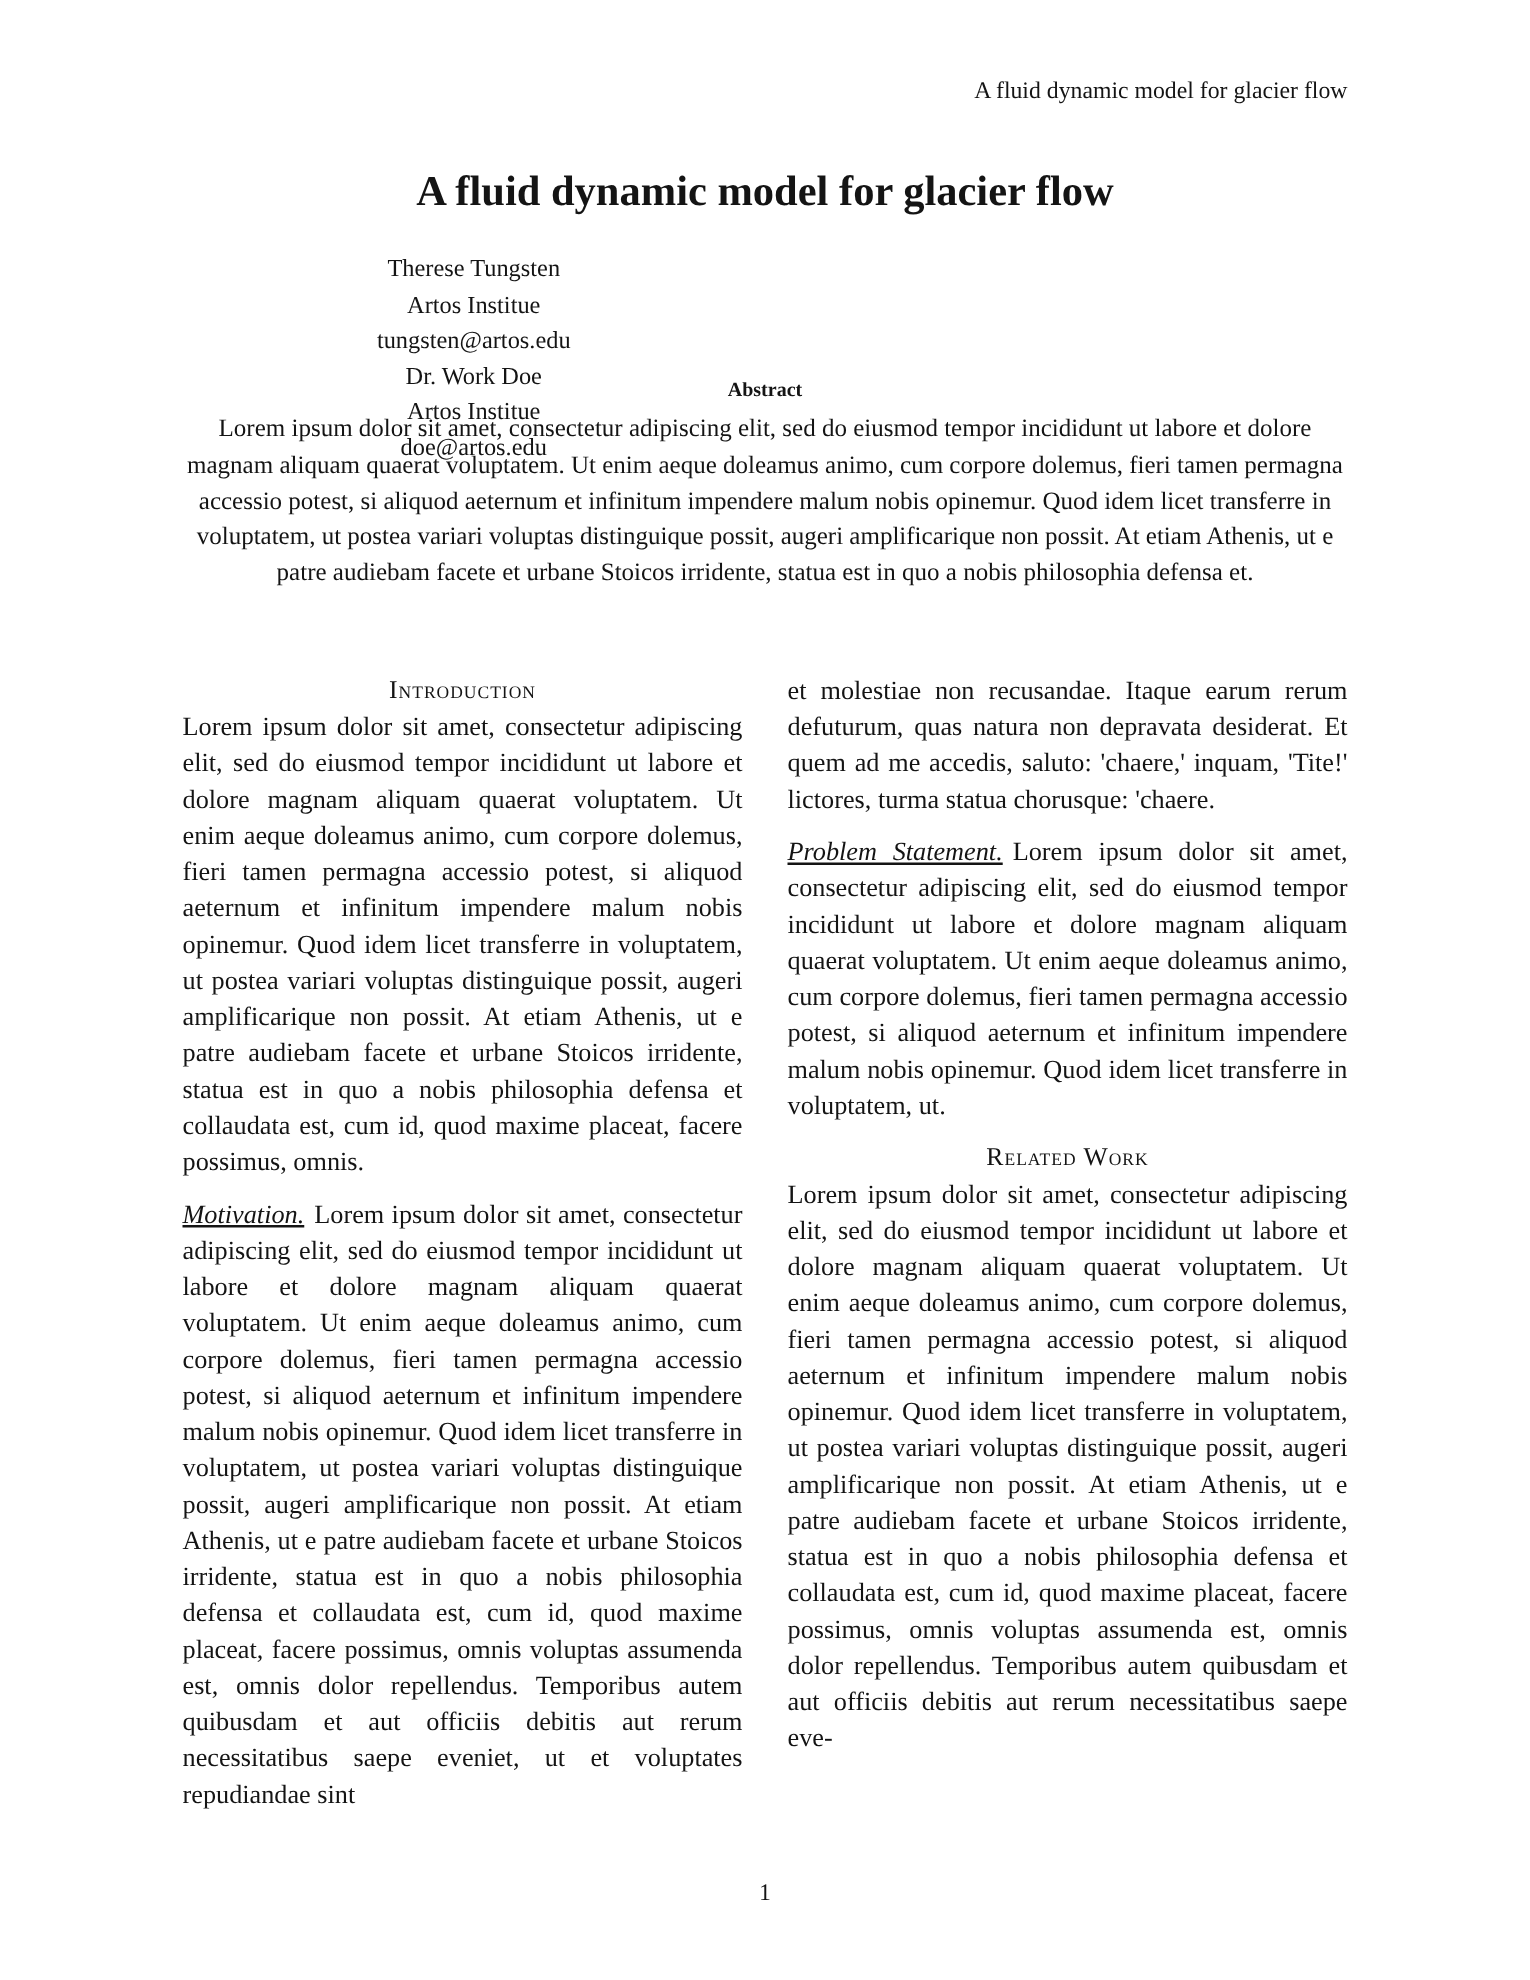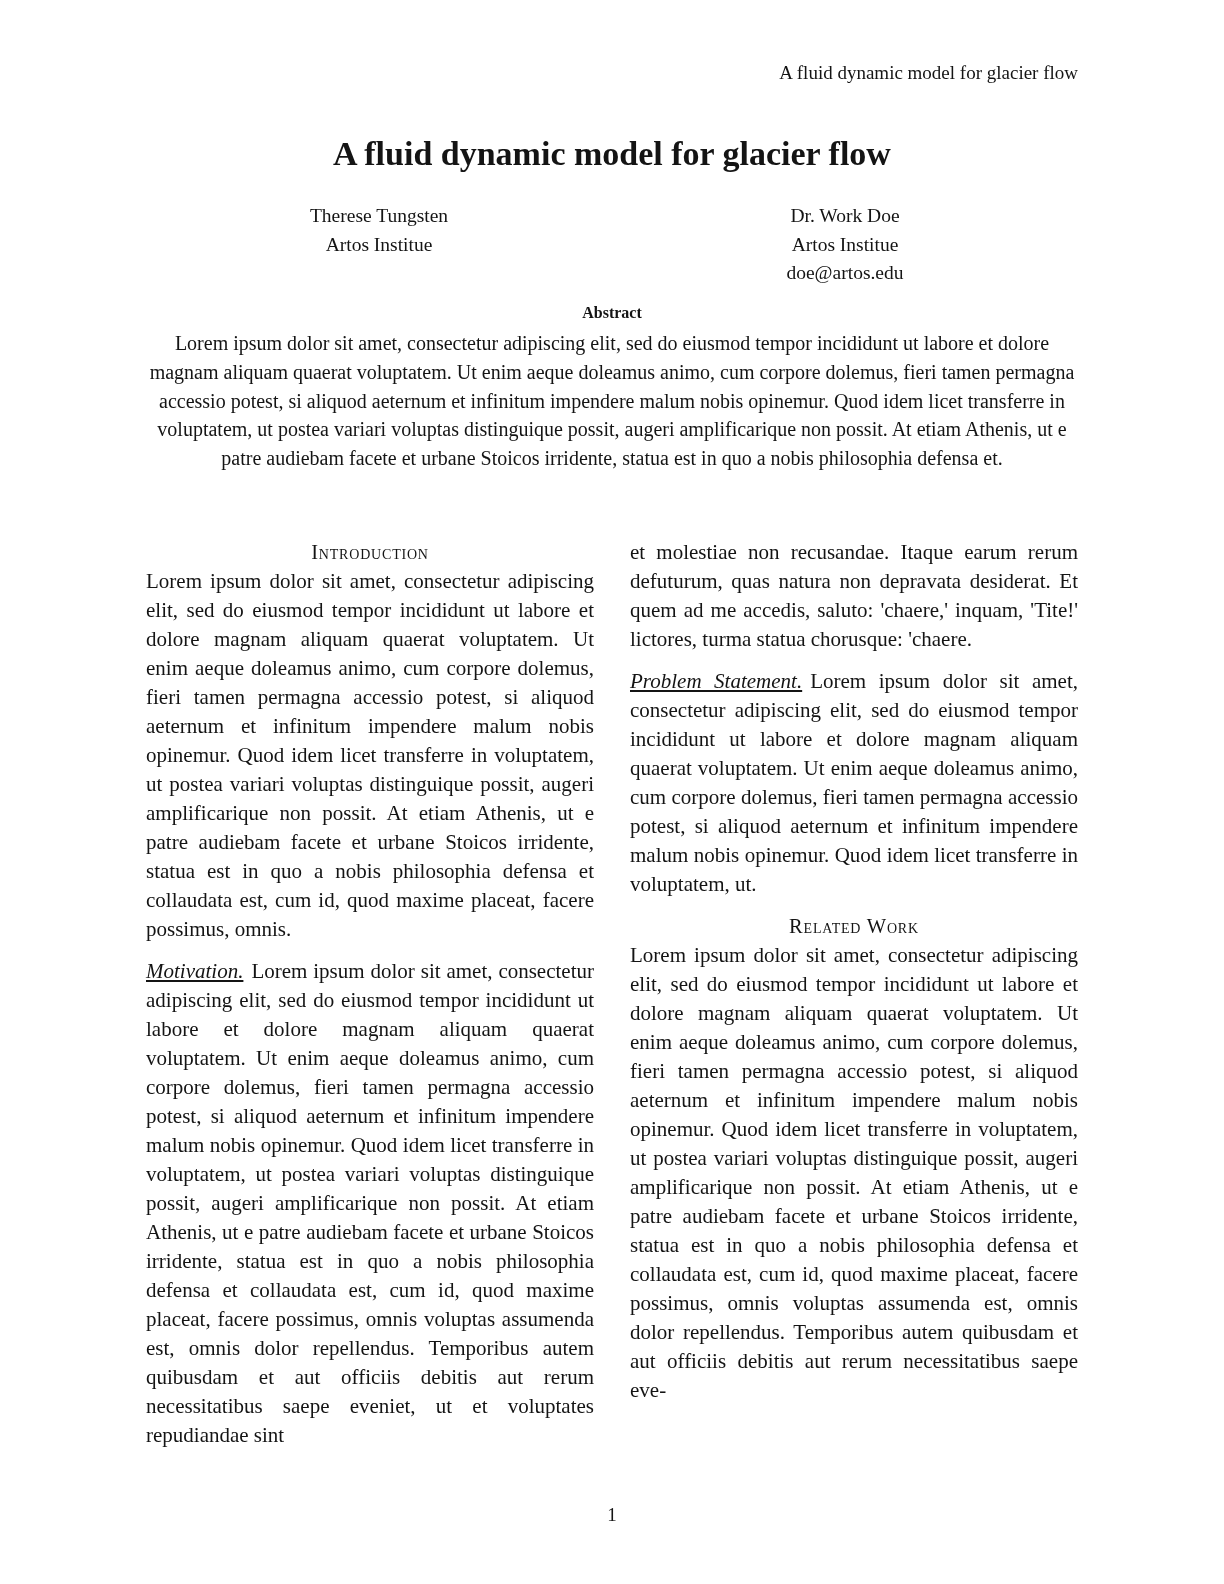--- a/index.html
+++ b/index.html
@@ -29,20 +29,21 @@
     text-align: center;
     font-size: 34px;
     font-weight: bold;
     line-height: 40px;
   }
   .authors {
     position: absolute;
     top: 202px; left: 146px;
     width: 932px;
     display: flex;
+    flex-direction: column;
   }
   .author {
     width: 50%;
     text-align: center;
     font-size: 19.5px;
     line-height: 28.5px;
   }
   .abstract-heading {
     position: absolute;
     top: 299px; left: 0;
@@ -104,20 +105,21 @@
 <div class="page">
 
   <div class="running-head">A fluid dynamic model for glacier flow</div>
 
   <h1 class="title">A fluid dynamic model for glacier flow</h1>
 
   <div class="authors">
     <div class="author">
       <div>Therese Tungsten</div>
       <div>Artos Institue</div>
+      <div>tungsten@artos.edu</div>
     </div>
     <div class="author">
       <div>Dr. Work Doe</div>
       <div>Artos Institue</div>
       <div>doe@artos.edu</div>
     </div>
   </div>
 
   <div class="abstract-heading">Abstract</div>
 

